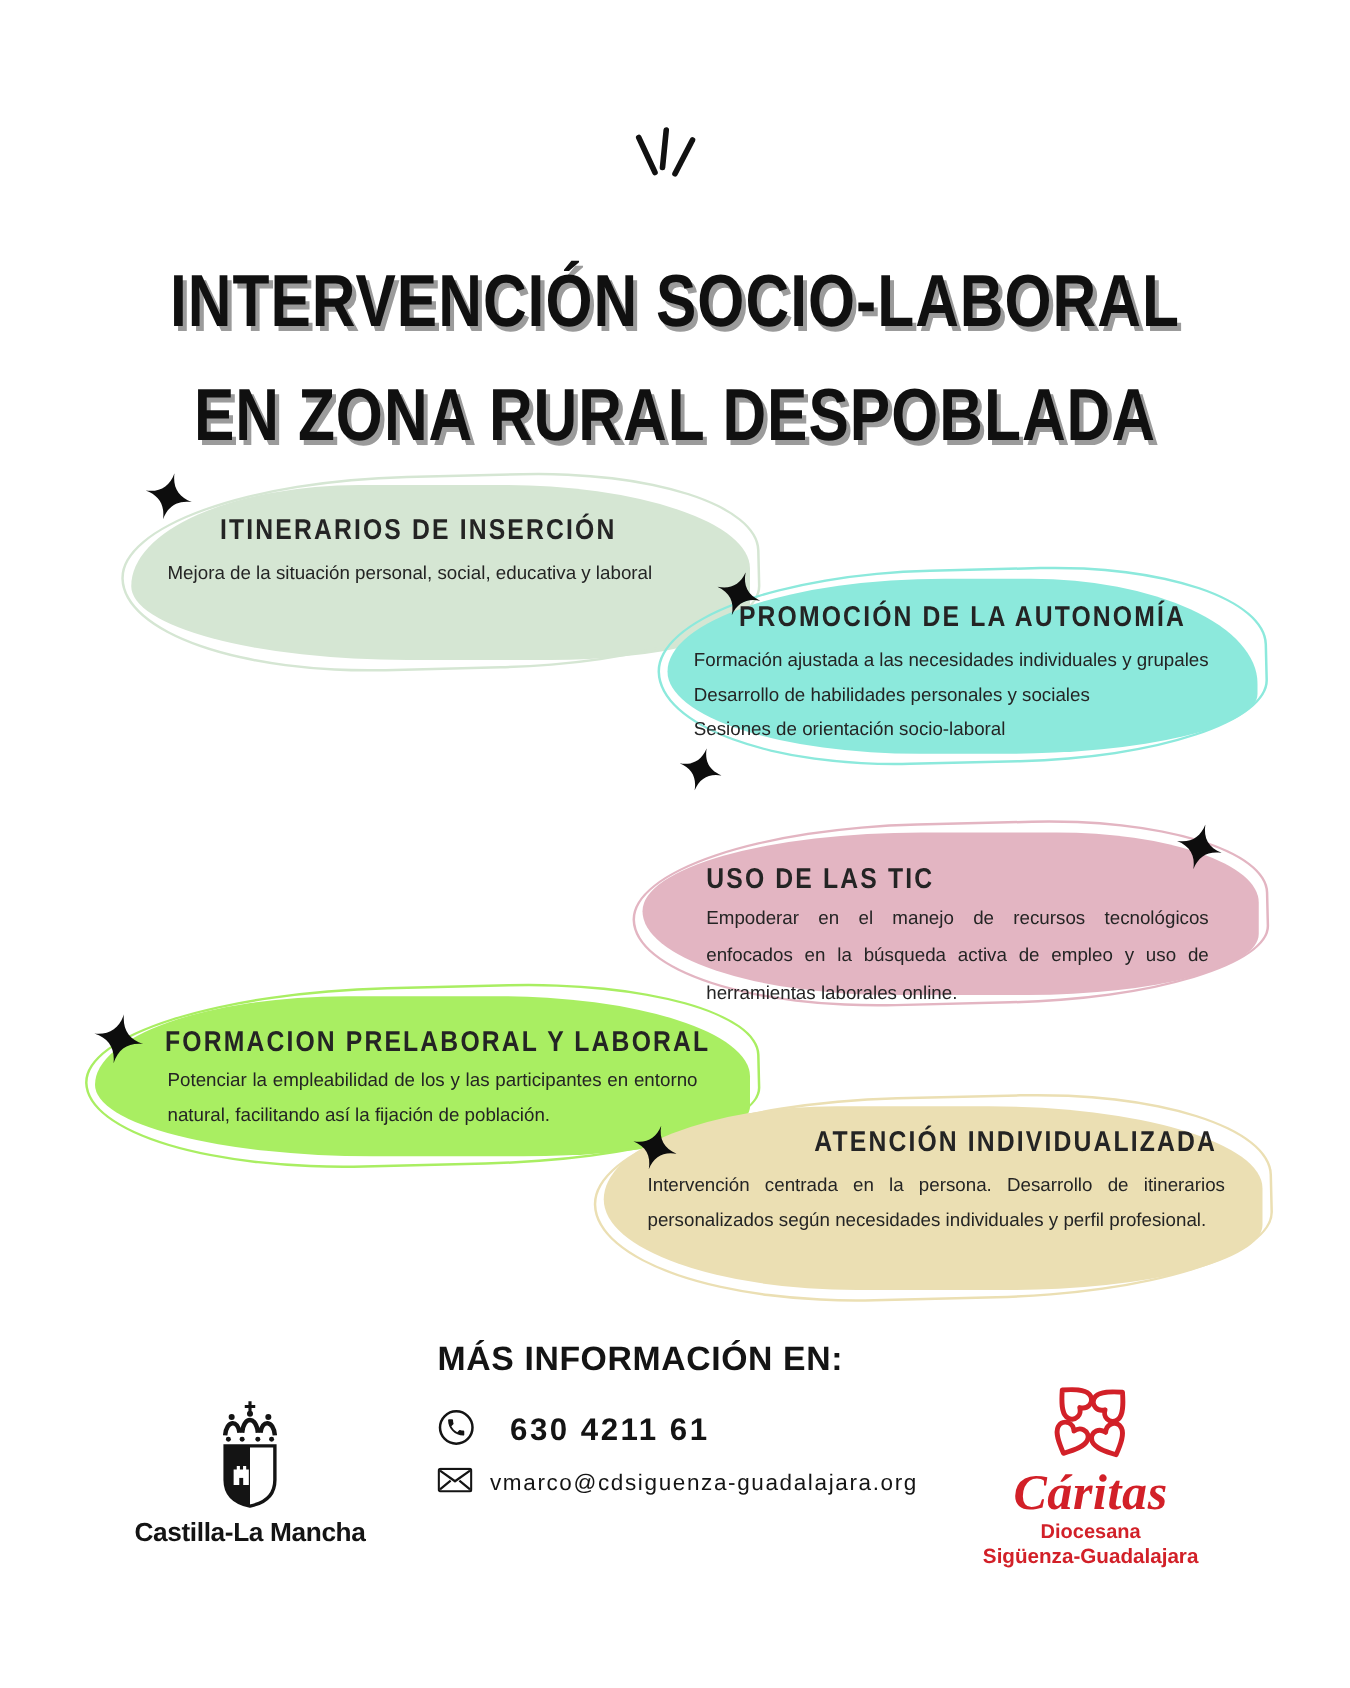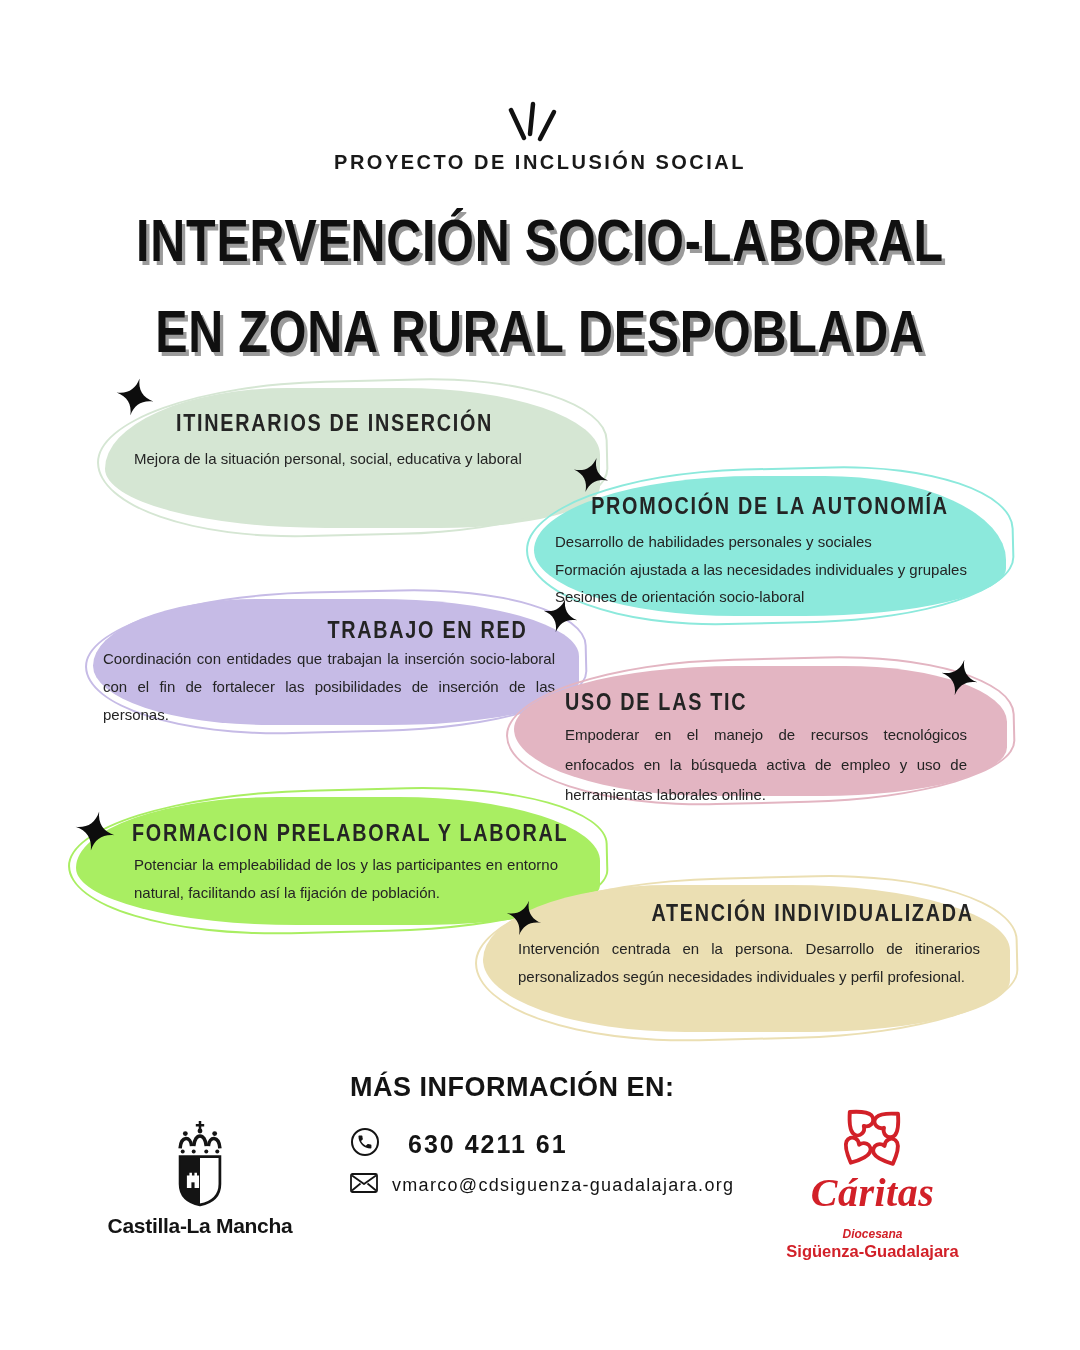--- a/index.html
+++ b/index.html
@@ -59,21 +59,21 @@
   }
   .blob .body .bl { white-space: nowrap; }
   .blob .para { text-align: justify; }
 
   
   #b-green  { left: 105px; top: 388px; width: 495px; height: 140px; }
   #b-green .fill { border-radius: 48% 52% 42% 58% / 75% 62% 38% 55%; }
   #b-green h2 { left: 71px; top: 22px; transform-origin: left; }
   #b-green .body { left: 29px; top: 58px; line-height: 26px; }
   
-  #b-teal   { left: 534px; top: 476px; width: 472px; height: 140px; }
+  #b-teal   { left: 534px; top: 463px; width: 472px; height: 140px; }
   #b-teal .fill { border-radius: 55% 45% 50% 50% / 62% 70% 40% 55%; }
   #b-teal h2 { left: 50%; top: 17px; transform: translateX(-50%) scaleX(0.86); }
   #b-teal .body { left: 21px; top: 52px; line-height: 27.5px; }
   
   #b-purple { left: 93px; top: 599px; width: 486px; height: 126px; }
   #b-purple .fill { border-radius: 45% 55% 52% 48% / 70% 60% 45% 62%; }
   #b-purple h2 { right: 52px; top: 18px; transform-origin: right; }
   #b-purple .body { left: 10px; top: 46px; width: 452px; line-height: 28px; }
   
   #b-pink   { left: 514px; top: 666px; width: 493px; height: 130px; }
@@ -111,67 +111,60 @@
   .jccm .name { margin-top: 2px; font-size: 21px; font-weight: 700; letter-spacing: -0.3px; color: #141414; white-space: nowrap; }
 
   .caritas { position: absolute; left: 775px; top: 1105px; width: 195px; text-align: center; }
   .caritas .cross { display: inline-block; }
   .caritas .word {
     font-family: "Liberation Serif", serif;
     font-style: italic; font-weight: 700;
     font-size: 40px; line-height: 40px; letter-spacing: 0.5px;
     color: var(--red);
   }
-  .caritas .sub1 { font-size: 12px; font-weight: 700; color: var(--red); margin-top: 14px; font-style: italic; }
+  .caritas .sub1 { font-size: 16px; font-weight: 700; color: var(--red); margin-top: 3px; }
   .caritas .sub2 { font-size: 16.5px; font-weight: 700; color: var(--red); margin-top: 1px; }
 </style>
 </head>
 <body>
 
 <div id="poster">
 
   <div class="rays">
     <svg width="60" height="44" viewBox="0 0 60 44" fill="none">
       <path d="M9 9 L22 37" stroke="#111" stroke-width="4.5" stroke-linecap="round"></path>
       <path d="M31 3 L28 33" stroke="#111" stroke-width="4.5" stroke-linecap="round"></path>
       <path d="M52 11 L38 38" stroke="#111" stroke-width="4.5" stroke-linecap="round"></path>
     </svg>
   </div>
-  <div class="kicker">PROYECTO DE INCLUSIÓN SOCIAL</div>
   <div class="title">
     <span class="line">INTERVENCIÓN SOCIO-LABORAL</span>
     <span class="line">EN ZONA RURAL DESPOBLADA</span>
   </div>
 
   <div class="blob" id="b-green" style="--c: #d5e6d3;">
     <div class="fill"></div>
     <div class="ring"></div>
     <h2>ITINERARIOS DE INSERCIÓN</h2>
     <div class="body">
       <div class="bl">Mejora de la situación personal, social, educativa y laboral</div>
     </div>
   </div>
 
   <div class="blob" id="b-teal" style="--c: #8ce9dc;">
     <div class="fill"></div>
     <div class="ring"></div>
     <h2>PROMOCIÓN DE LA AUTONOMÍA</h2>
     <div class="body">
+      <div class="bl">Formación ajustada a las necesidades individuales y grupales</div>
       <div class="bl">Desarrollo de habilidades personales y sociales</div>
-      <div class="bl">Formación ajustada a las necesidades individuales y grupales</div>
       <div class="bl">Sesiones de orientación socio-laboral</div>
     </div>
   </div>
 
-  <div class="blob" id="b-purple" style="--c: #c6bbe6;">
-    <div class="fill"></div>
-    <div class="ring"></div>
-    <h2>TRABAJO EN RED</h2>
-    <div class="body para">Coordinación con entidades que trabajan la inserción socio-laboral con el fin de fortalecer las posibilidades de inserción de las personas.</div>
-  </div>
 
   <div class="blob" id="b-pink" style="--c: #e3b5c2;">
     <div class="fill"></div>
     <div class="ring"></div>
     <h2>USO DE LAS TIC</h2>
     <div class="body para">Empoderar en el manejo de recursos tecnológicos enfocados en la búsqueda activa de empleo y uso de herramientas laborales online.</div>
   </div>
 
   <div class="blob" id="b-lime" style="--c: #a9ee62;">
     <div class="fill"></div>

